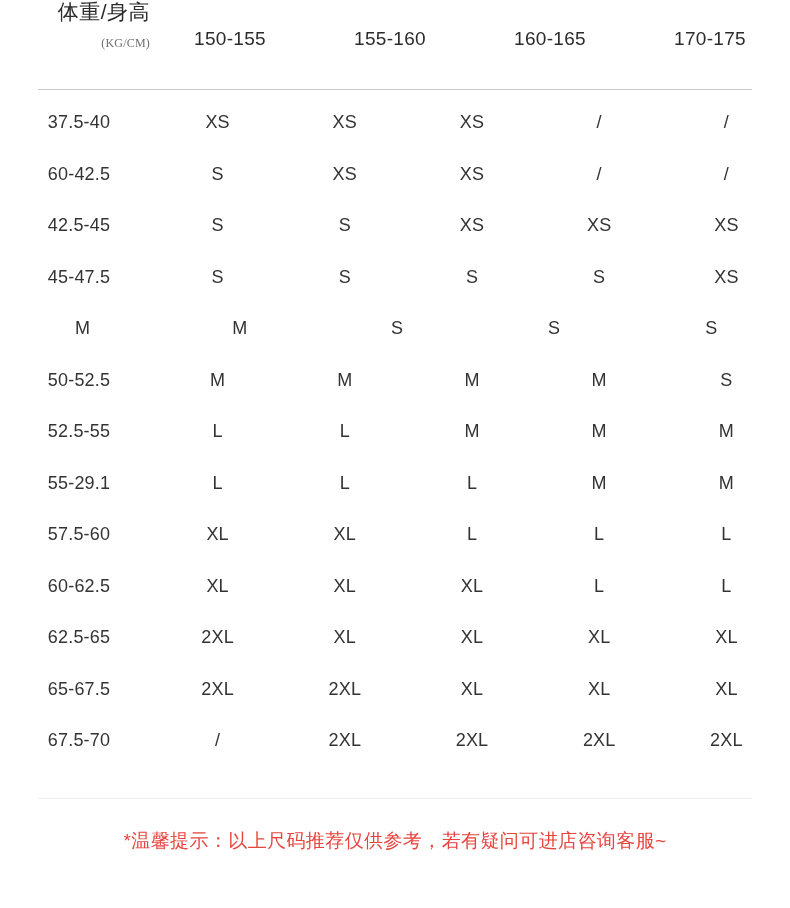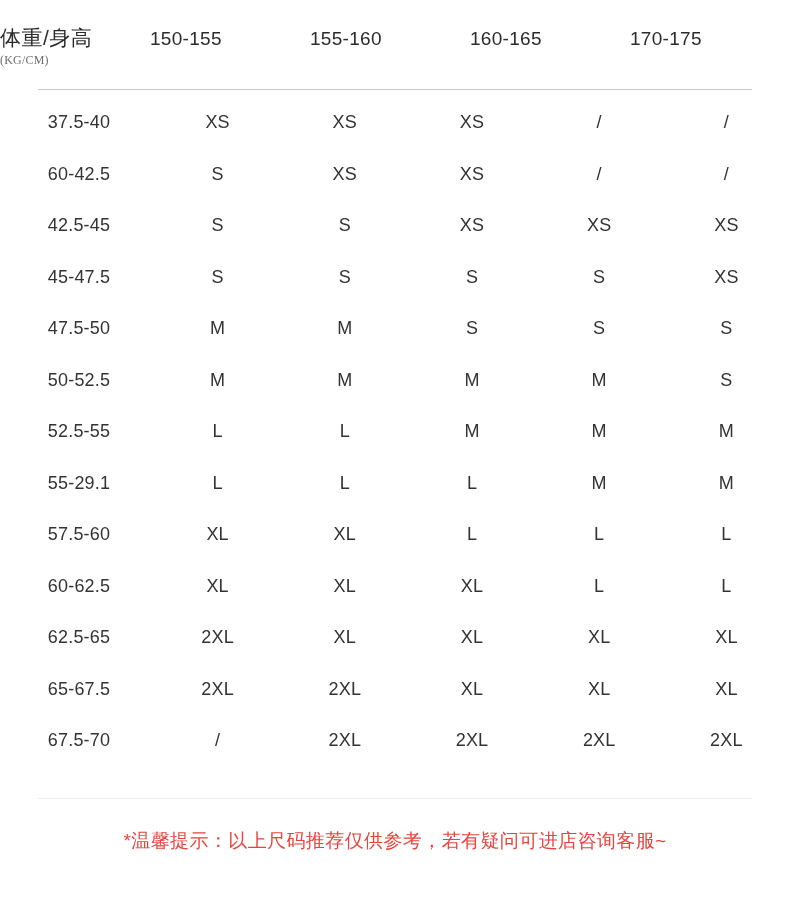--- a/index.html
+++ b/index.html
@@ -26,41 +26,41 @@
   .header-row {
     display: flex;
     align-items: flex-start;
     padding: 0;
     height: 72px;
     box-sizing: border-box;
   }
   .col-label {
     width: 150px;
     flex: 0 0 150px;
-    text-align: left;
-    padding-top: 26px;
+    text-align: right;
   }
   .col {
     flex: 1 1 0;
+    text-align: center;
     padding-top: 28px;
   }
 
   .header-title {
     font-size: 21px;
     font-weight: 400;
     color: #2b2b2b;
     letter-spacing: 0.5px;
     line-height: 1.1;
   }
   .header-unit {
     display: block;
     font-family: "Liberation Serif", "DejaVu Serif", serif;
     font-size: 12px;
     color: #6e6e6e;
-    margin-top: 4px;
+    margin-top: 13px;
     letter-spacing: 0.2px;
   }
   .header-col-text {
     font-size: 19px;
     font-weight: 400;
     color: #2b2b2b;
     letter-spacing: 0.3px;
   }
 
   
@@ -180,21 +180,20 @@
     <div class="data-row">
       <div class="cell-label">45-47.5</div>
       <div class="cell">S</div>
       <div class="cell">S</div>
       <div class="cell">S</div>
       <div class="cell">S</div>
       <div class="cell">XS</div>
     </div>
 
     <div class="data-row">
-      <div class="cell-label">47.5-50</div>
       <div class="cell">M</div>
       <div class="cell">M</div>
       <div class="cell">S</div>
       <div class="cell">S</div>
       <div class="cell">S</div>
     </div>
 
     <div class="data-row">
       <div class="cell-label">50-52.5</div>
       <div class="cell">M</div>

